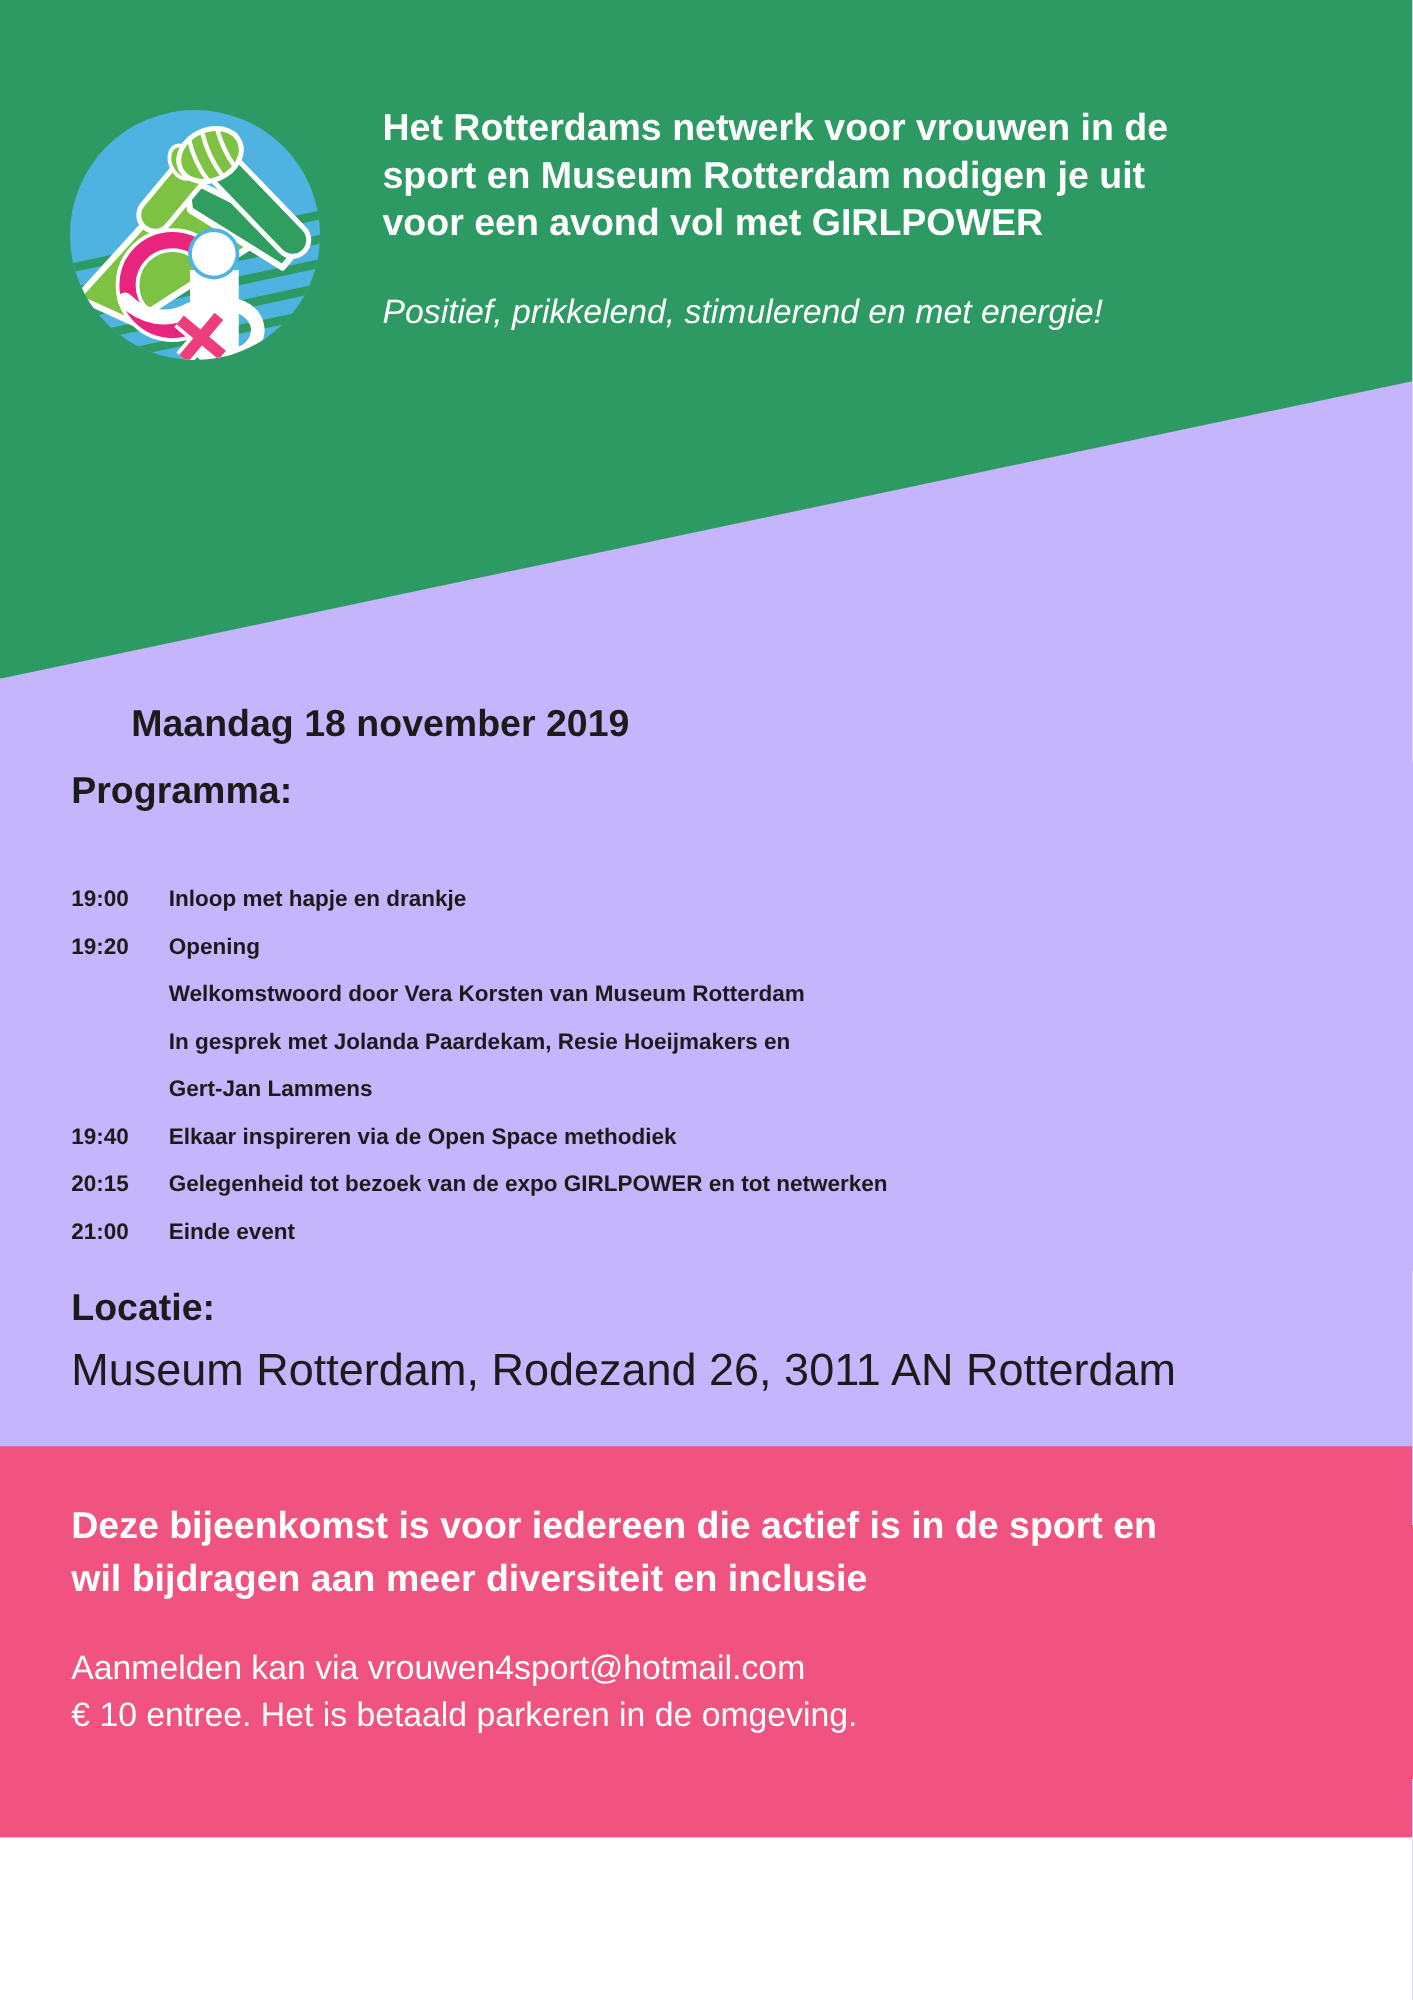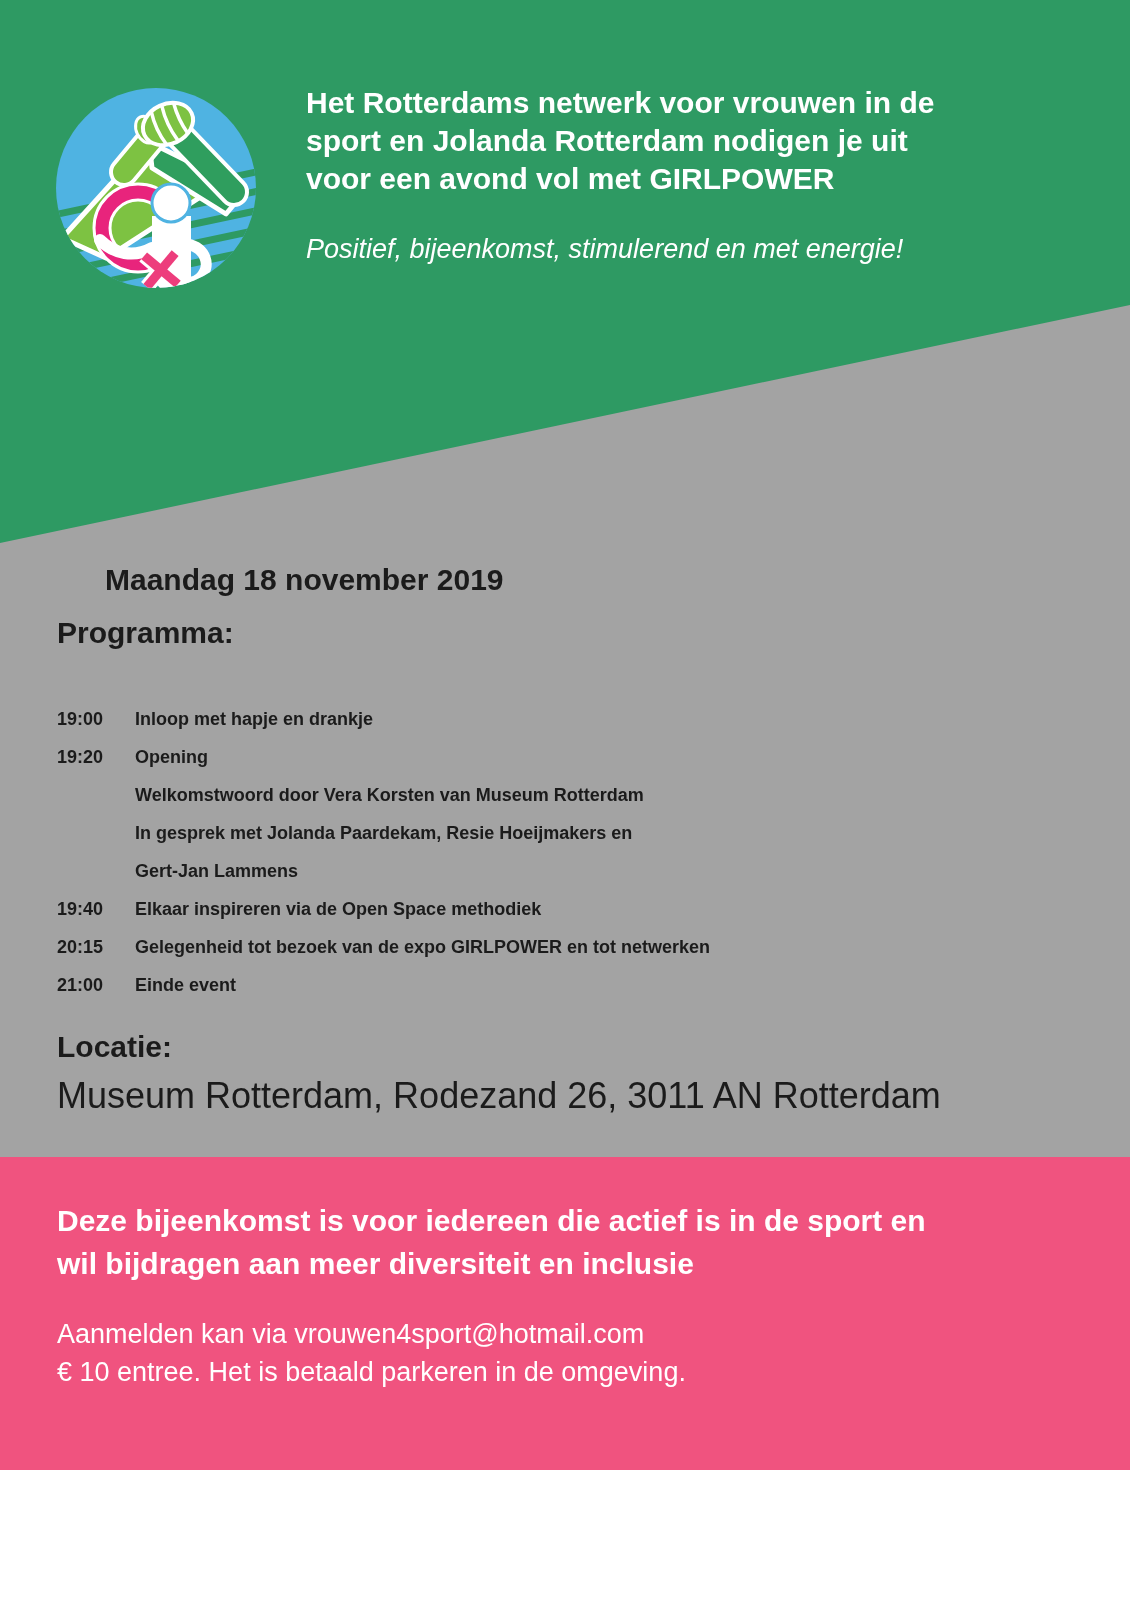--- a/index.html
+++ b/index.html
@@ -4,21 +4,21 @@
 <style>
   :root{
     --green:#2E9A63; --pink:#F0537F; --ink:#1b1b1b;
     --logo-blue:#4FB3E2; --logo-light-green:#7DC242; --logo-dark-green:#2F9E5E;
     --logo-pink:#E8247C; --mulier-maroon:#7E2248; --mulier-yellow:#E8C21C;
     --sportsupport-teal:#2FA3A8; --sportsupport-green:#8CAF3C; --sporticonen-green:#2E9655;
     --label-gray:#8A8A8A;
   }
   *{box-sizing:border-box;margin:0;padding:0;}
   body{margin:0;background:#fff;font-family:"Liberation Sans", sans-serif;}
-  .page{position:relative;width:1130px;height:1600px;background:#a3a3a3;overflow:hidden;}
+  .page{position:relative;width:1130px;height:1600px;background:#c4b5fd;overflow:hidden;}
 
   
   .hero{position:absolute;left:0;top:0;width:1130px;height:543px;
         background:var(--green);
         clip-path:polygon(0 0,100% 0,100% 305px,0 543px);}
   .hero-logo{position:absolute;left:54px;top:86px;width:204px;height:204px;}
   .hero-text{position:absolute;left:306px;top:84px;width:710px;color:#fff;}
   .hero-title{font-size:30px;font-weight:bold;line-height:38px;}
   .hero-tagline{margin-top:36px;font-size:27px;font-style:italic;}
   .date-heading{position:absolute;left:57px;top:563px;font-size:30px;font-weight:bold;color:var(--ink);margin-left:48px;}
@@ -92,24 +92,24 @@
             <line x1="85" y1="184" x2="129" y2="184" stroke="#fff" stroke-width="15"></line>
             <line x1="107" y1="162" x2="107" y2="206" stroke="#ED3D7C" stroke-width="9"></line>
             <line x1="85" y1="184" x2="129" y2="184" stroke="#ED3D7C" stroke-width="9"></line>
           </g>
         </g>
       </svg>
     </div>
     <div class="hero-text">
       <div class="hero-title">
         <div>Het Rotterdams netwerk voor vrouwen in de</div>
-        <div>sport en Jolanda Rotterdam nodigen je uit</div>
+        <div>sport en Museum Rotterdam nodigen je uit</div>
         <div>voor een avond vol met GIRLPOWER</div>
       </div>
-      <div class="hero-tagline">Positief, bijeenkomst, stimulerend en met energie!</div>
+      <div class="hero-tagline">Positief, prikkelend, stimulerend en met energie!</div>
     </div>
   </header>
 
   <h2 class="date-heading">Maandag 18 november 2019</h2>
   <h3 class="program-heading">Programma:</h3>
   <ul class="program-list">
     <li>
         <span class="time">19:00</span>
         <span>Inloop met hapje en drankje</span>
       </li>

